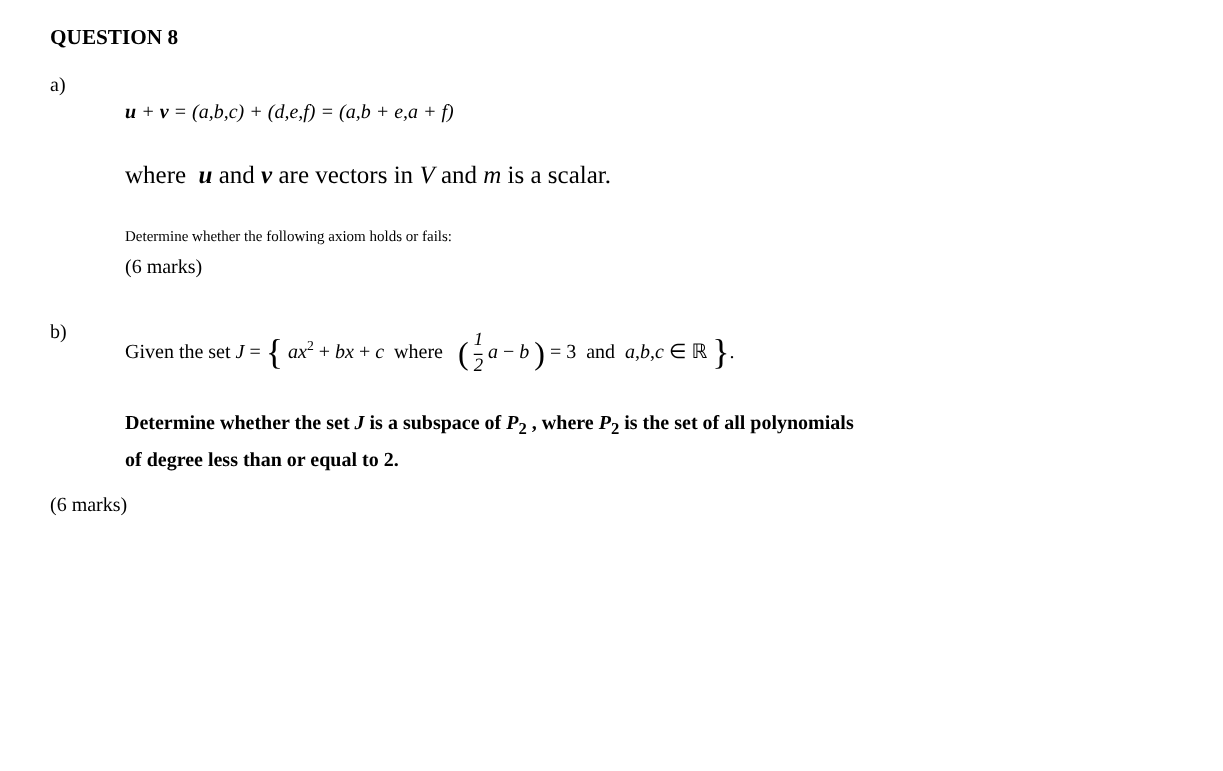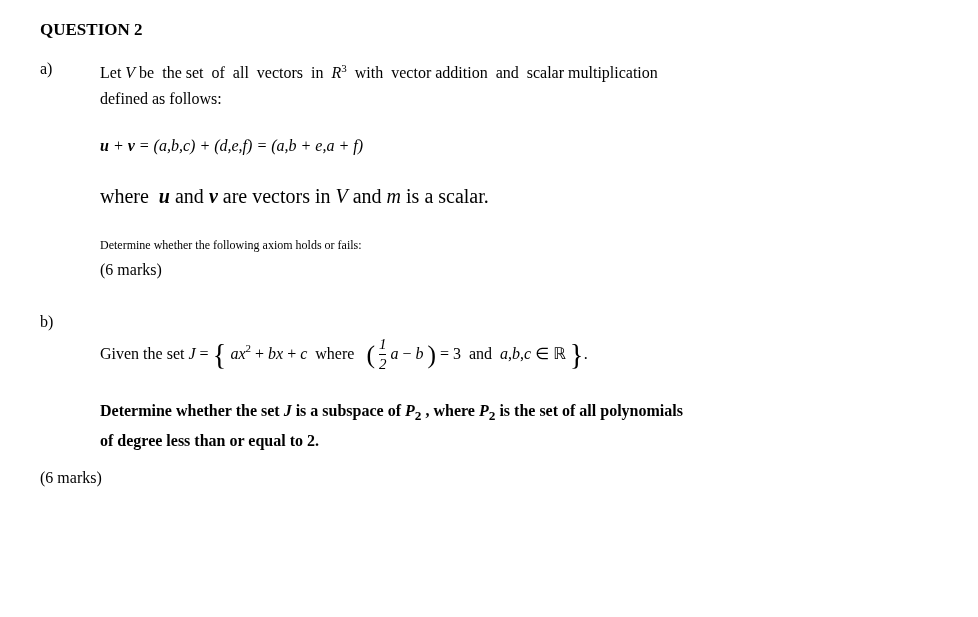--- a/index.html
+++ b/index.html
@@ -91,21 +91,20 @@
     }
 
     .part-b-content {
       flex: 1;
     }
 
     .set-def {
       font-size: 16px;
       line-height: 1.8;
       margin-bottom: 16px;
-      margin-top: 16px;
     }
 
     .determine-b {
       font-size: 16px;
       line-height: 1.7;
       margin-bottom: 4px;
       font-weight: bold;
     }
 
     .marks-note {
@@ -114,30 +113,26 @@
     }
 
     sup {
       font-size: 11px;
       vertical-align: super;
     }
   </style>
 </head>
 <body>
 
-<div class="question-title">QUESTION 2</div>
+<div class="question-title">QUESTION 8</div>
 
 <div class="question-part">
   <div class="part-label">a)</div>
   <div class="part-content">
 
-    <div class="intro-text">
-      Let <span class="italic">V</span> be &nbsp;the set &nbsp;of &nbsp;all &nbsp;vectors &nbsp;in &nbsp;<span class="italic">R</span><sup>3</sup> &nbsp;with &nbsp;vector addition &nbsp;and &nbsp;scalar multiplication<br>
-      defined as follows:
-    </div>
 
     <div class="math-block">
       <span class="math-line">
         <span class="bold-italic">u</span> + <span class="bold-italic">v</span> = (<span class="italic">a</span>,<span class="italic">b</span>,<span class="italic">c</span>) + (<span class="italic">d</span>,<span class="italic">e</span>,<span class="italic">f</span>) = (<span class="italic">a</span>,<span class="italic">b</span> + <span class="italic">e</span>,<span class="italic">a</span> + <span class="italic">f</span>)
       </span>
     </div>
 
     <div class="where-text">
       where &nbsp;<span class="bold-italic">u</span> and <span class="bold-italic">v</span> are vectors in <span class="italic">V</span> and <span class="italic">m</span> is a scalar.
     </div>

